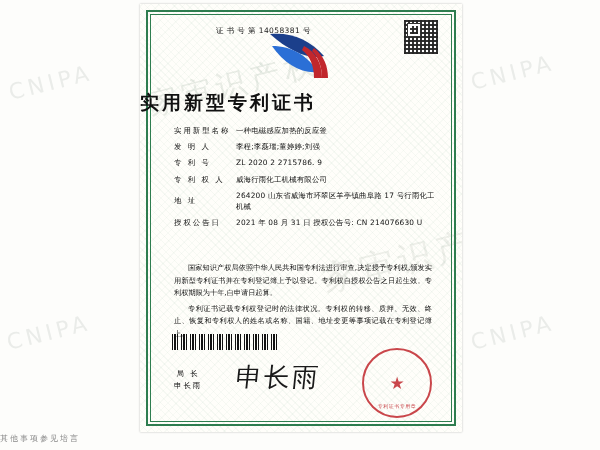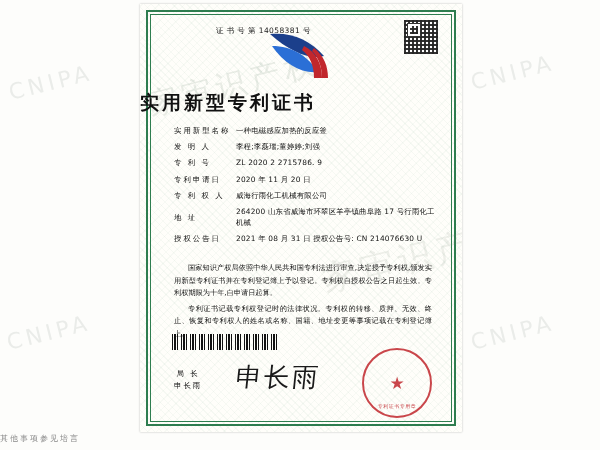--- a/index.html
+++ b/index.html
@@ -303,24 +303,20 @@
       </div>
       <div class="field">
         <div class="k">发 明 人</div>
         <div class="v">李程;李磊瑞;董婷婷;刘强</div>
       </div>
       <div class="field">
         <div class="k">专 利 号</div>
         <div class="v">ZL 2020 2 2715786. 9</div>
       </div>
       <div class="field">
-        <div class="k">专利申请日</div>
-        <div class="v">2020 年 11 月 20 日</div>
-      </div>
-      <div class="field">
         <div class="k">专 利 权 人</div>
         <div class="v">威海行雨化工机械有限公司</div>
       </div>
       <div class="field">
         <div class="k">地 址</div>
         <div class="v">264200 山东省威海市环翠区羊亭镇曲阜路 17 号行雨化工机械</div>
       </div>
       <div class="field">
         <div class="k">授权公告日</div>
         <div class="v">2021 年 08 月 31 日    授权公告号: CN 214076630 U</div>

